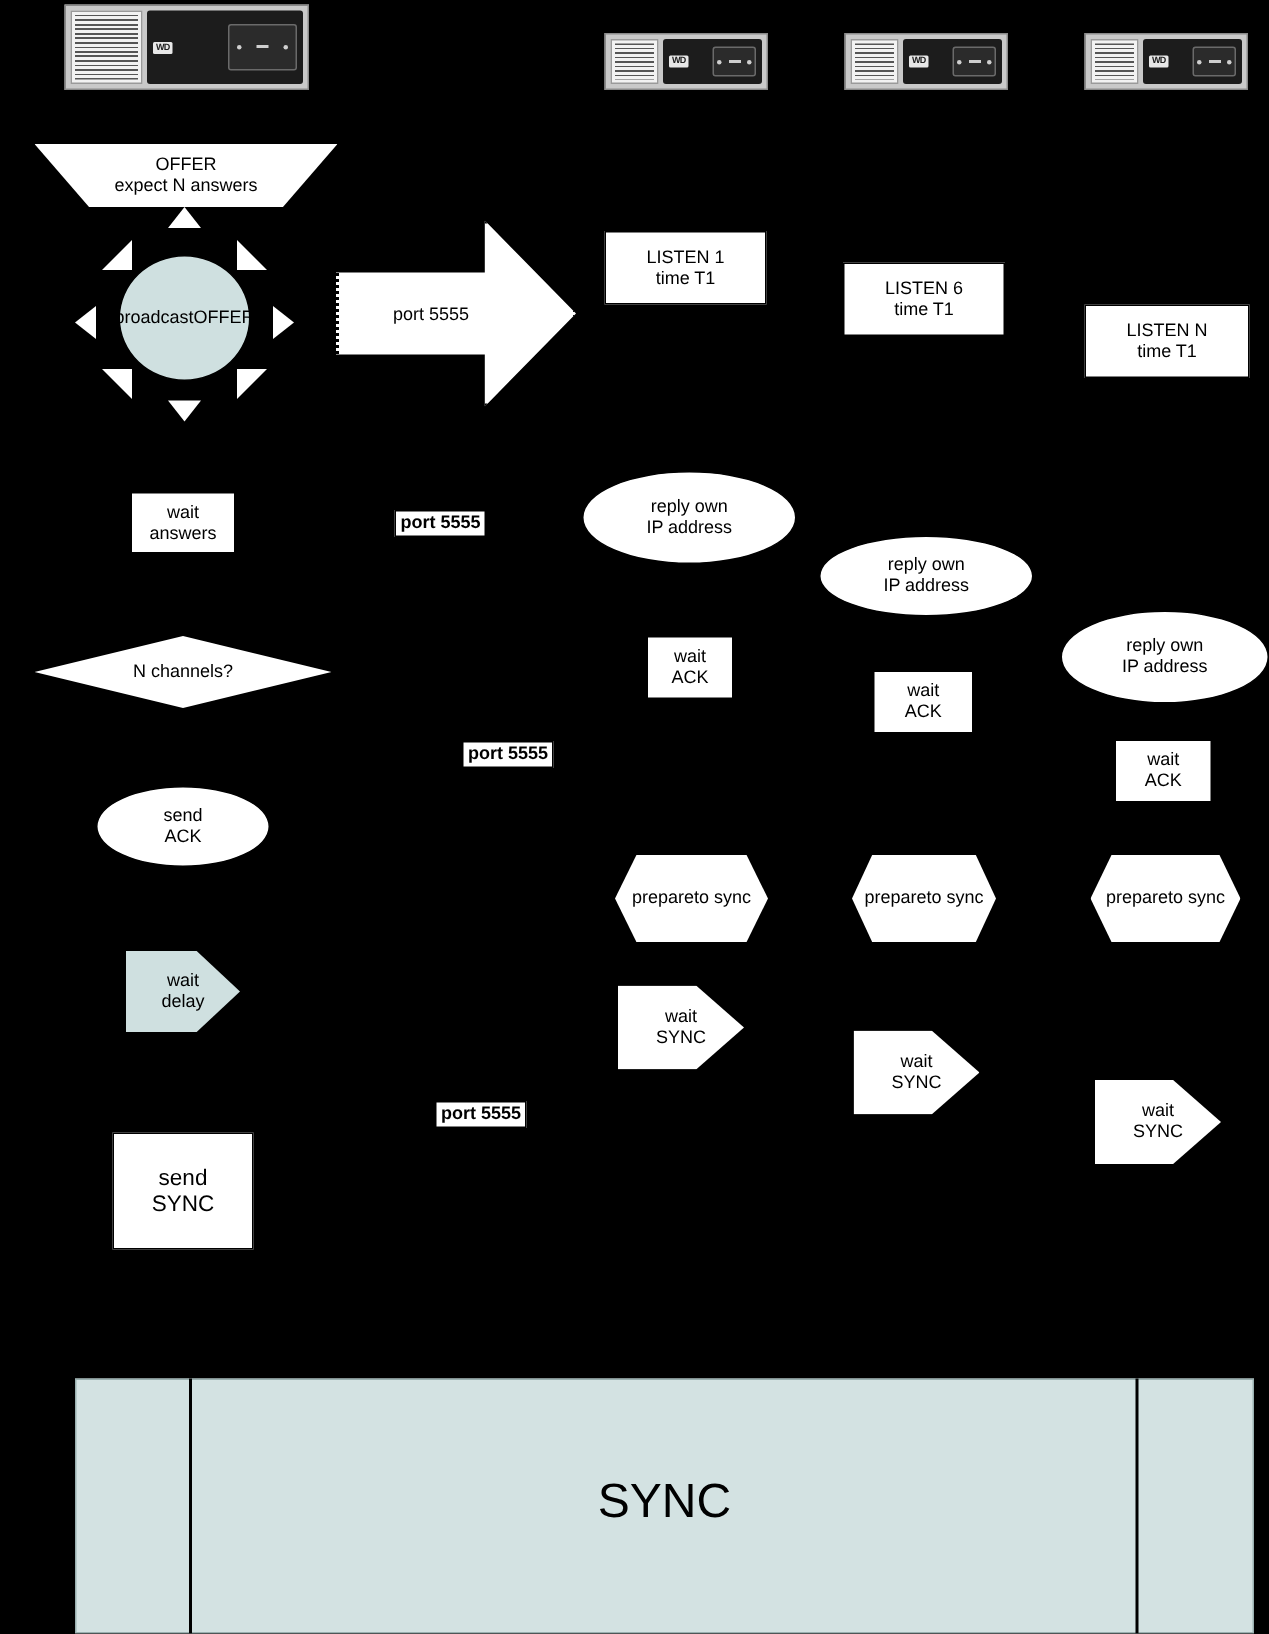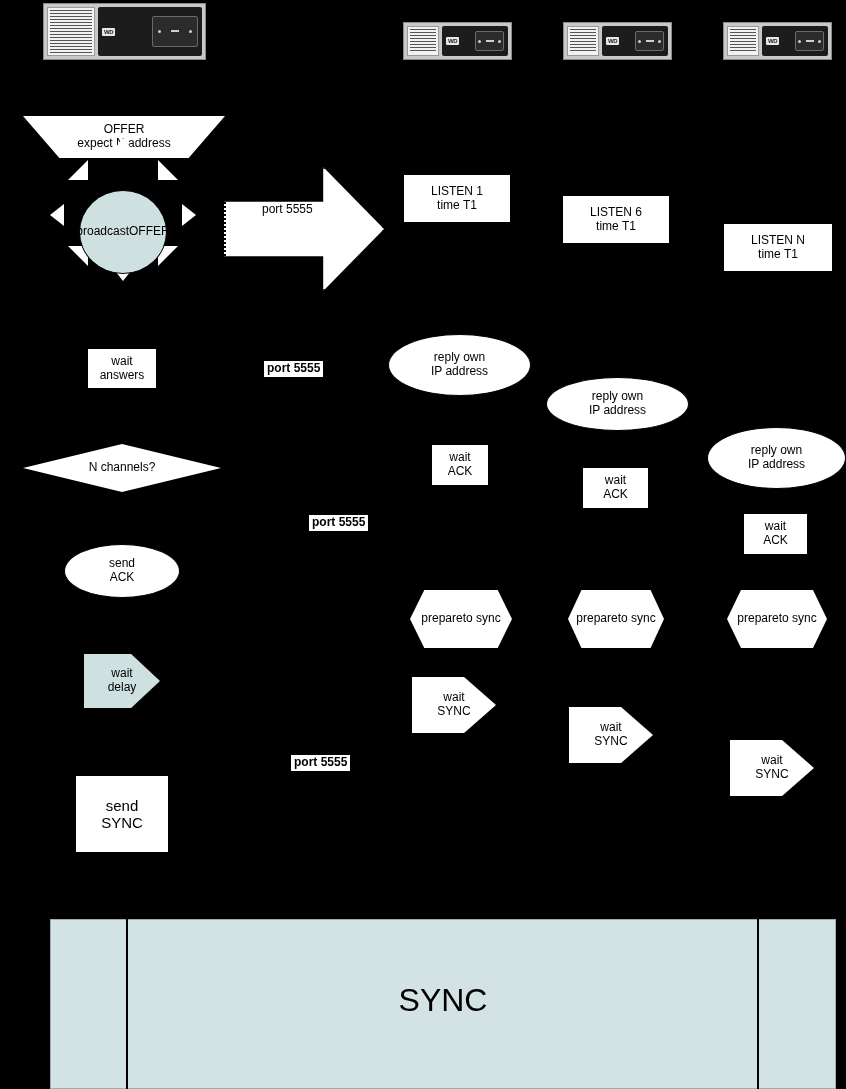--- a/index.html
+++ b/index.html
@@ -22,21 +22,20 @@
   }
   .node {
     position: absolute;
     box-sizing: border-box;
     display: flex;
     align-items: center;
     justify-content: center;
     text-align: center;
     color: #000000;
     line-height: 1.15;
-    margin-top: 20px;
   }
 
   
   .device {
     position: absolute;
     background: #c9c9c9;
     border: 1px solid #8a8a8a;
     box-sizing: border-box;
     display: flex;
     align-items: center;
@@ -258,21 +257,21 @@
       <span class="panel">
         <span class="dot"></span>
           <span class="bar"></span>
           <span class="dot"></span>
       </span>
     </div>
   </div>
 
   <div class="node trapezoid" style="left:23px; top:96px; width:202px; height:42px;">
     <span>OFFER</span>
-    <span>expect N address</span>
+    <span>expect N answers</span>
   </div>
 
   <div class="tri up" style="left:112px; top:138px;"></div>
   <div class="tri down" style="left:112px; top:267px;"></div>
   <div class="tri left" style="left:50px;  top:204px;"></div>
   <div class="tri right" style="left:182px; top:204px;"></div>
   <div class="tri diag d-nw" style="left:68px;  top:160px;"></div>
   <div class="tri diag d-ne" style="left:158px; top:160px;"></div>
   <div class="tri diag d-sw" style="left:68px;  top:246px;"></div>
   <div class="tri diag d-se" style="left:158px; top:246px;"></div>

